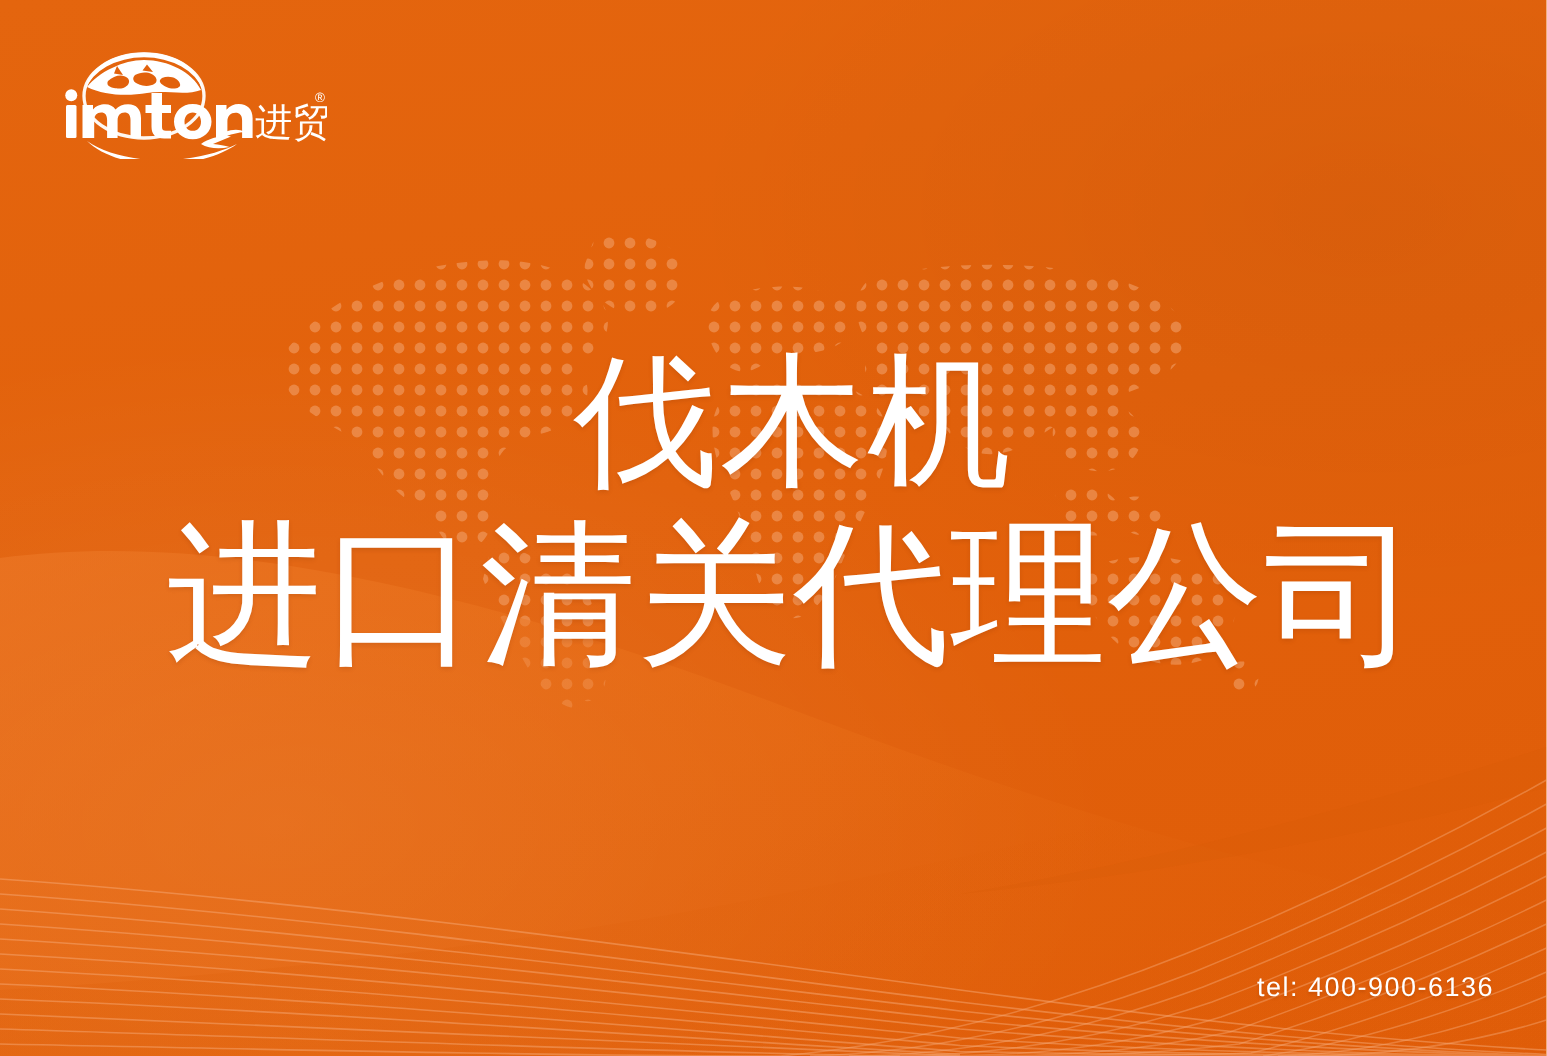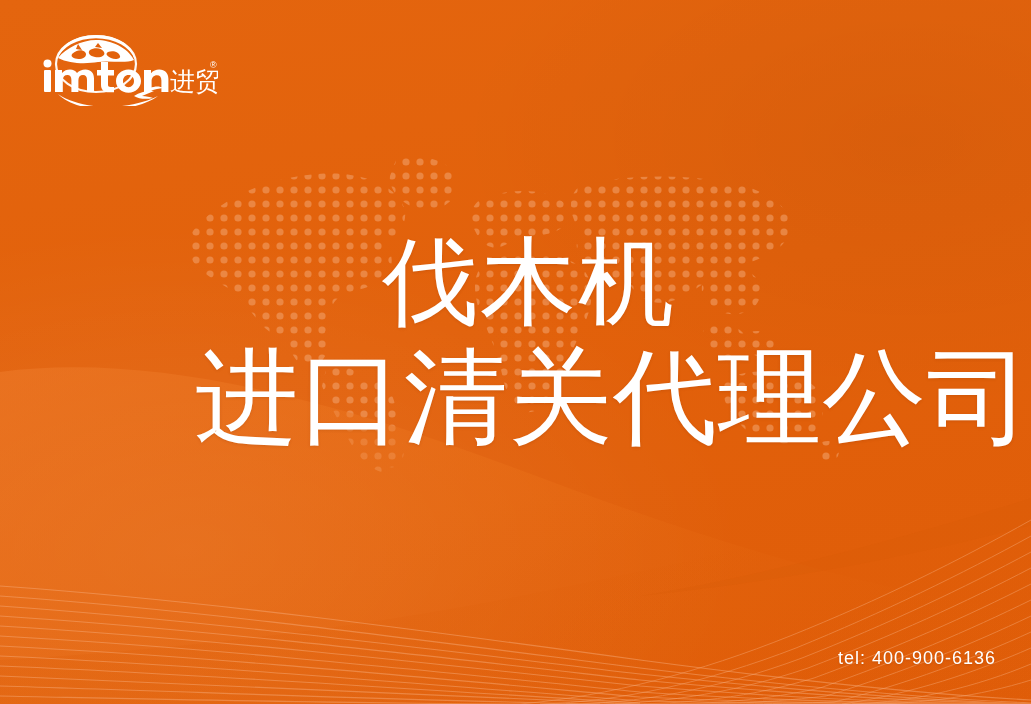--- a/index.html
+++ b/index.html
@@ -77,21 +77,20 @@
     margin-left: 27px;
   }
   #title-line-1 {
     font-size: 96px;
     line-height: 112px;
   }
   #title-line-2 {
     font-size: 104px;
     line-height: 118px;
     letter-spacing: 0.005em;
-    text-align: right;
   }
 
   
   #tel {
     position: absolute;
     right: 35px;
     bottom: 35px;
     color: #ffffff;
     font-size: 18px;
     letter-spacing: 0.055em;

